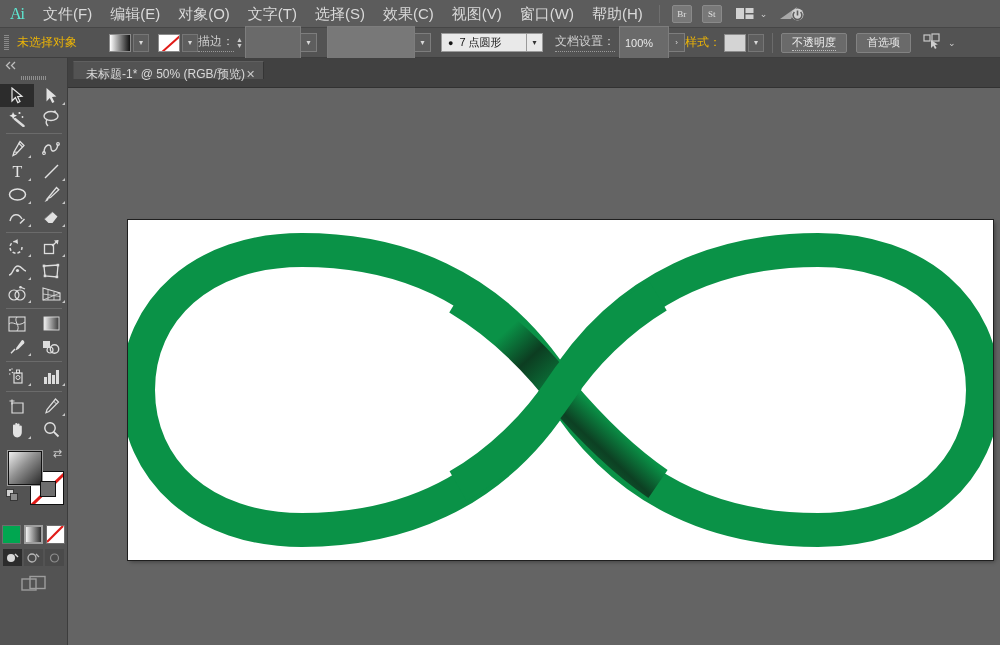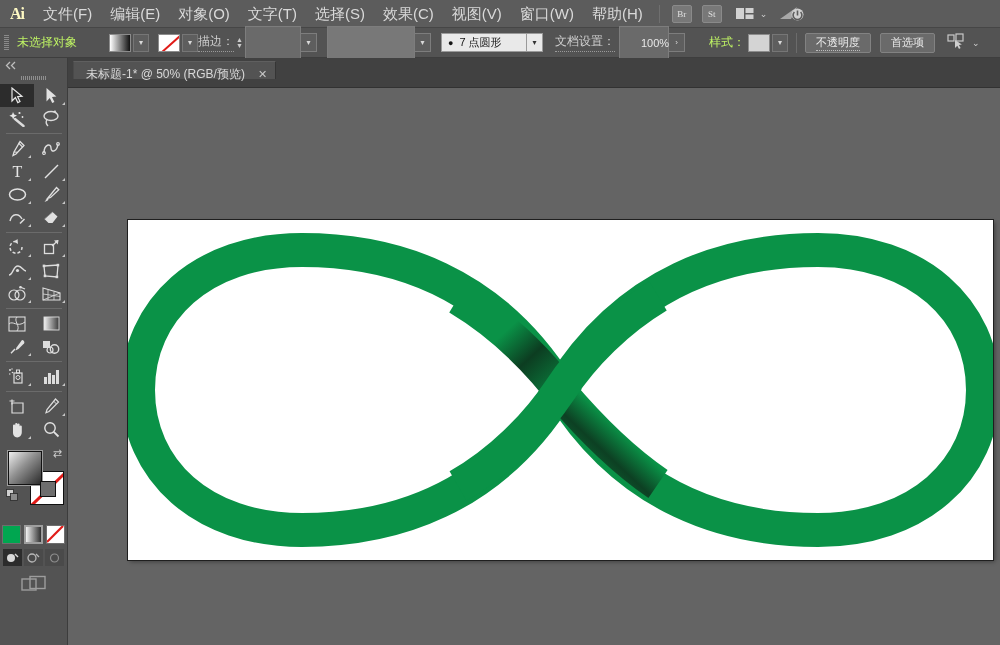--- a/index.html
+++ b/index.html
@@ -12,21 +12,21 @@
   .app { position:relative; width:1000px; height:645px; }
 
   
   .menubar{
     position:absolute; left:0; top:0; width:1000px; height:28px;
     background:#5c5c5c; display:flex; align-items:center;
     border-bottom:1px solid #464646;
   }
   .ai-logo{
     width:34px; height:28px; display:flex; align-items:center; justify-content:center;
-    color:#fef9c3; font-weight:bold; font-size:16px; font-family:"Liberation Serif",serif;
+    color:#5eead4; font-weight:normal; font-size:16px; font-family:"Liberation Serif",serif;
     letter-spacing:-1px;
   }
   .menu-item{
     padding:0 9px; height:28px; line-height:28px; color:#d9d9d9; font-size:15px;
     white-space:nowrap; cursor:default;
   }
   .mb-sep{ width:1px; height:18px; background:#6f6f6f; margin:0 7px; }
   .mb-btn{
     width:20px;height:18px;background:#787878;border:1px solid #8a8a8a;border-radius:2px;
     display:flex;align-items:center;justify-content:center;
@@ -38,60 +38,60 @@
 
   
   .controlbar{
     position:absolute; left:0; top:28px; width:1000px; height:30px;
     background:#535353; display:flex; align-items:center; padding-left:4px;
     border-bottom:1px solid #3e3e3e;
   }
   .grip{ width:5px;height:16px;
     background:repeating-linear-gradient(to bottom,#8a8a8a 0 1px,transparent 1px 2px);
     margin-right:8px; }
-  .cb-label{ color:#bef264; font-size:12px; white-space:nowrap; }
+  .cb-label{ color:#eab308; font-size:12px; white-space:nowrap; }
   .cb-label-u{ color:#cfcfcf; font-size:12px; white-space:nowrap;
     border-bottom:1px dotted #9a9a9a; padding-bottom:1px; }
   .sw{
     width:22px;height:18px;border:1px solid #8c8c8c; background:#fff;
   }
   .sw-grad{ background:linear-gradient(to right,#ffffff,#111111); }
   .sw-none{ background:#fff; position:relative; overflow:hidden; }
   .sw-none:after{ content:""; position:absolute; left:-4px; top:8px; width:32px;height:2px;
     background:#e01b18; transform:rotate(-42deg); }
   .dd{
     width:16px;height:18px;background:#5e5e5e;border:1px solid #767676;
     display:flex;align-items:center;justify-content:center; margin-left:2px;
     font-size:8px;color:#d9d9d9;
   }
   .stepper{ width:11px;height:18px;display:flex;flex-direction:column;
     align-items:center;justify-content:center;color:#cbcbcb;font-size:7px;line-height:6px;}
   .field{
     height:34px;background:#6a6a6a;border:1px solid #7d7d7d;color:#e8e8e8;
-    display:flex;align-items:center;padding:0 21px;font-size:11px;
+    display:flex;align-items:center;padding:0 5px;font-size:11px;
   }
   .field-dd{ width:16px;height:19px;background:#5e5e5e;border:1px solid #7d7d7d;border-left:none;
     display:flex;align-items:center;justify-content:center;font-size:8px;color:#d9d9d9;}
   .brushbox{ height:19px;background:#e9e9e9;border:1px solid #9a9a9a;color:#141414;
     display:flex;align-items:center;padding:0 6px;font-size:11px;gap:6px;}
   .btn{
     height:20px;background:#6a6a6a;border:1px solid #828282;border-radius:2px;
     color:#ececec;font-size:11px;display:flex;align-items:center;padding:0 10px;
   }
   .btn .u{ border-bottom:1px dotted #bdbdbd; }
   .cb-sep{ width:1px;height:20px;background:#6b6b6b;margin:0 8px; }
 
   
   .tabbar{
     position:absolute; left:68px; top:58px; width:932px; height:30px;
     background:#414141; border-bottom:1px solid #323232;
   }
   .tab{
     position:absolute; left:5px; top:3px; height:18px; background:#535353;
-    display:flex; align-items:center; padding:8px 8px 0 12px; gap:13px;
+    display:flex; align-items:center; padding:8px 8px 0 12px; gap:1px;
     border-top:1px solid #5f5f5f; border-left:1px solid #4a4a4a; border-right:1px solid #353535;
     color:#d8d8d8; font-size:12px; white-space:nowrap;
   }
   .tab-close{ color:#c8c8c8; font-size:11px; line-height:1; }
 
   
   .toolbar{
     position:absolute; left:0; top:58px; width:68px; height:587px;
     background:#535353; border-right:1px solid #3c3c3c;
   }
@@ -219,21 +219,21 @@
       </div>
       <div class="field-dd" style="background:#e9e9e9;border-color:#9a9a9a;color:#333">▾</div>
     </div>
 
     <div class="cb-label-u" style="margin-left:12px">文档设置：</div>
     <div style="display:flex;align-items:center;margin-left:4px">
       <div class="field" style="width:50px">100%</div>
       <div class="field-dd">›</div>
     </div>
 
-    <div class="cb-label" style="margin-left:24px">样式：</div>
+    <div class="cb-label" style="margin-left:0">样式：</div>
     <div style="display:flex;align-items:center;margin-left:3px">
       <div class="sw" style="background:#d4d4d4"></div>
       <div class="dd">▾</div>
     </div>
 
     <div class="cb-sep"></div>
 
     <div class="btn">
       <span class="u">不透明度</span>
     </div>

